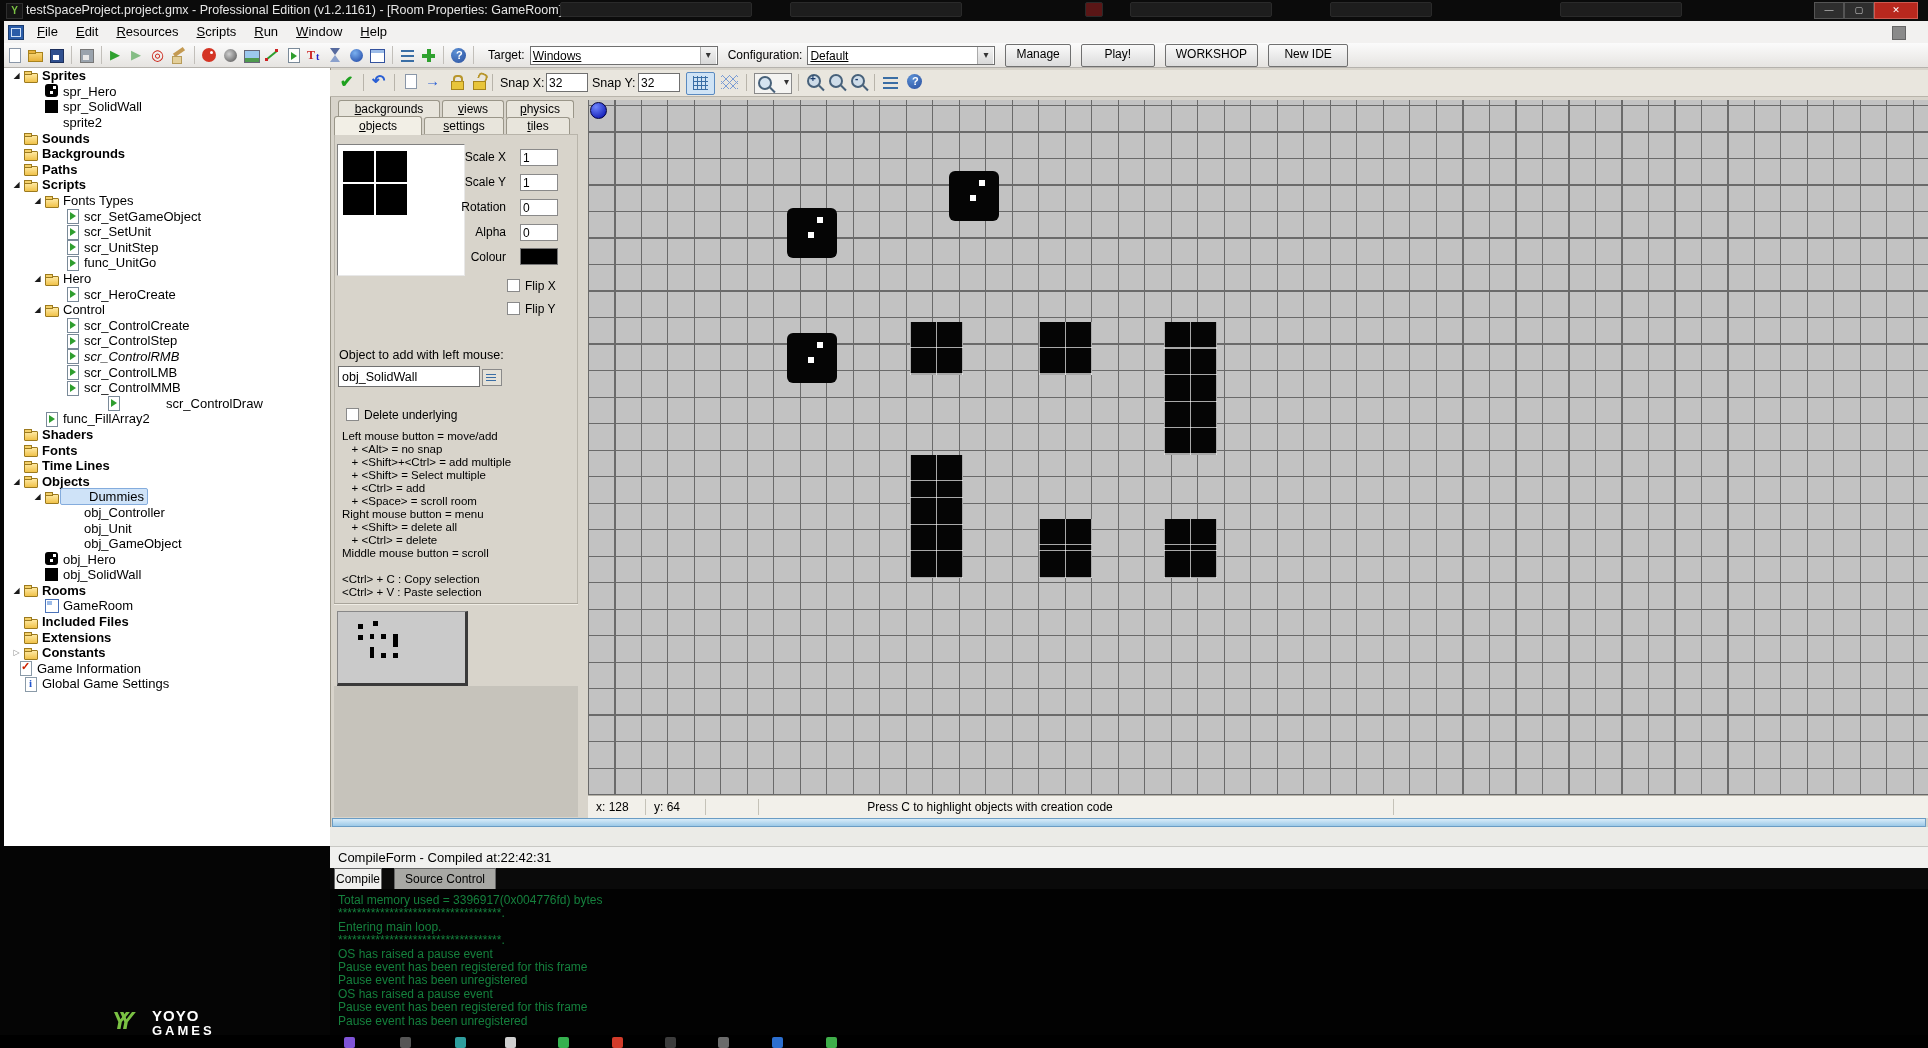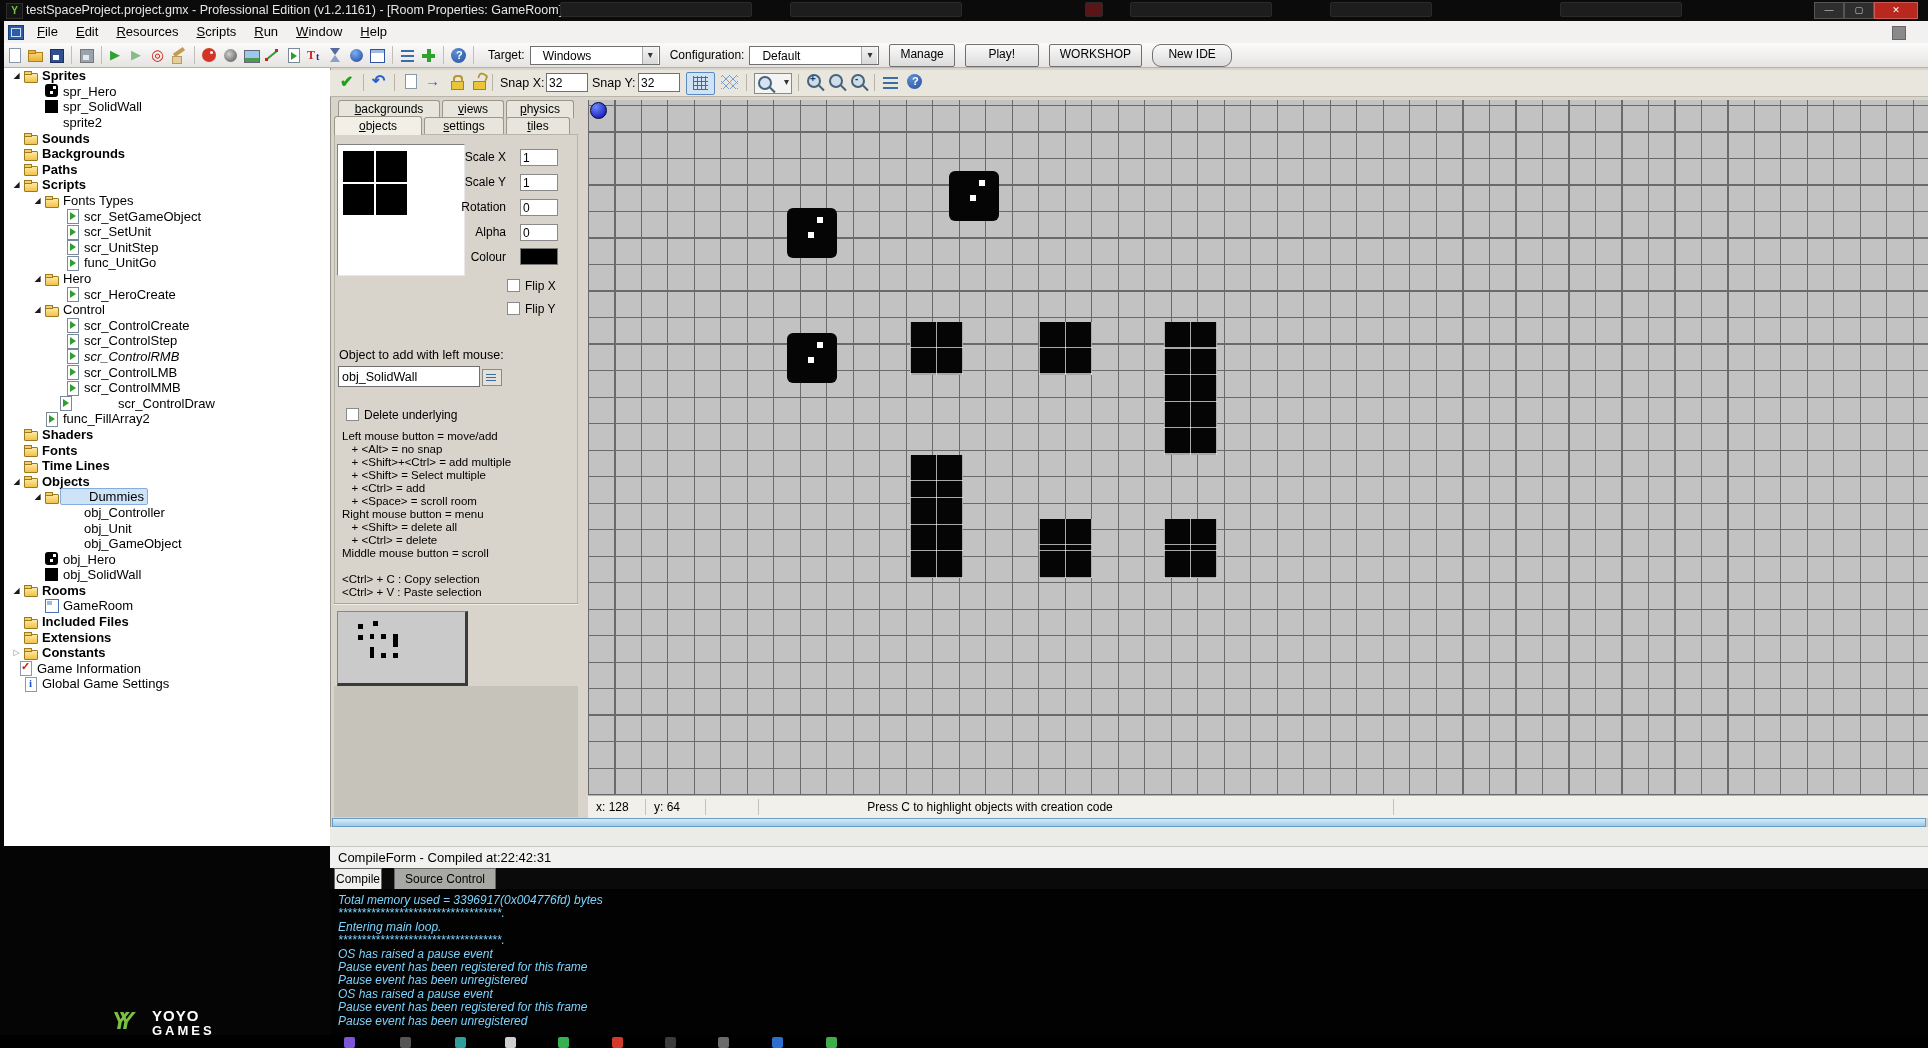--- a/index.html
+++ b/index.html
@@ -54,21 +54,21 @@
   .i-create-timeline::after{content:"";position:absolute;left:4px;top:9px;border-left:5px solid transparent;border-right:5px solid transparent;border-bottom:7px solid #8aa0cc;}
   .i-create-object::before{content:"";position:absolute;left:3px;top:3px;width:13px;height:13px;border-radius:50%;background:radial-gradient(circle at 5px 4px,#7ab0f0,#1a3f9e);}
   .i-create-room::before{content:"";position:absolute;left:2px;top:3px;width:13px;height:12px;background:#fff;border:1px solid #33529e;}
   .i-create-room::after{content:"";position:absolute;left:3px;top:4px;width:13px;height:3px;background:#9cbce8;}
   .i-instance-order::before{content:"";position:absolute;left:3px;top:3px;width:13px;height:13px;background:repeating-linear-gradient(0deg,#3a6ea5 0 2px,transparent 2px 5px);}
   .i-add-resource::before{content:"";position:absolute;left:3px;top:8px;width:13px;height:4px;background:#2fa12f;}
   .i-add-resource::after{content:"";position:absolute;left:7.5px;top:3.5px;width:4px;height:13px;background:#2fa12f;}
   .i-help::before{content:"";position:absolute;left:2px;top:2px;width:15px;height:15px;border-radius:50%;background:radial-gradient(circle at 5px 4px,#5a8fd4,#2a4f9e);}
   .i-help::after{content:"?";position:absolute;left:7px;top:3px;color:#fff;font:bold 11px "Liberation Sans",sans-serif;}
   .tb-label{font-size:12px;margin:0 5px 0 10px;flex:none;}
-  .dropdown{position:relative;width:130px;height:19px;background:#fff;border:1px solid #707070;font-size:12px;line-height:18px;padding-left:12px;box-sizing:border-box;flex:none;}
+  .dropdown{position:relative;width:188px;height:19px;background:#fff;border:1px solid #707070;font-size:12px;line-height:18px;padding-left:2px;box-sizing:border-box;flex:none;text-decoration:underline;}
   .dropdown::after{content:"▾";position:absolute;right:1px;top:0;width:15px;height:17px;background:linear-gradient(#f4f4f4,#d8d8d8);border-left:1px solid #aaa;text-align:center;font-size:10px;line-height:16px;color:#333;}
   .pushbtn{height:21px;background:linear-gradient(#fafafa,#dcdcdc);border:1px solid #707070;border-radius:2px;font-size:12px;text-align:center;line-height:19px;margin-left:10px;padding:0 10px;flex:none;}
 
   
   .leftedge{position:absolute;left:0;top:21px;width:4px;height:1027px;background:#050505;}
   .treepanel{position:absolute;left:4px;top:68px;width:326px;height:778px;background:#fff;overflow:hidden;}
   .trow{display:flex;align-items:center;height:15.6px;white-space:nowrap;}
   .exp{width:13px;flex:none;font-size:8px;text-align:center;color:#1a1a1a;}
   .exp.closed{color:#8a8a8a;}
   .ic{display:inline-block;width:16px;height:14px;position:relative;flex:none;}
@@ -151,21 +151,21 @@
   .bluestrip{position:absolute;left:332px;top:818px;width:1594px;height:9px;background:linear-gradient(#d8ecf9,#9cc9e8);border:1px solid #6a9cc4;box-sizing:border-box;}
   .gapstrip{position:absolute;left:330px;top:827px;width:1598px;height:19px;background:#ebebe7;}
 
   
   .cheader{position:absolute;left:330px;top:846px;width:1598px;height:22px;background:#f1f1ef;border-top:1px solid #c8c8c4;font-size:13px;line-height:22px;padding-left:8px;box-sizing:border-box;}
   .ctabs{position:absolute;left:330px;top:868px;width:1598px;height:21px;background:#0a0a0a;}
   .ctab{position:absolute;top:0;height:21px;font-size:12px;text-align:center;line-height:20px;border:1px solid #666;border-bottom:none;box-sizing:border-box;}
   .ctab.active{background:#efefed;}
   .ctab.idle{background:#a8a8a4;}
   .clog{position:absolute;left:330px;top:889px;width:1598px;height:159px;background:#020202;overflow:hidden;}
-  #log div{color:#7dd3fc;font-size:12px;height:13.4px;line-height:13.4px;white-space:pre;font-style:italic;}
+  #log div{color:#15803d;font-size:12px;height:13.4px;line-height:13.4px;white-space:pre;}
 
   
   .blackcorner{position:absolute;left:0;top:846px;width:330px;height:202px;background:#050505;}
   .yoyo-mark{position:absolute;left:112px;top:1007px;color:#7ac143;font:italic 900 24px "Liberation Sans",sans-serif;letter-spacing:-10px;}
   .yoyo-t1{position:absolute;left:152px;top:1007px;color:#fff;font:bold 15px "Liberation Sans",sans-serif;letter-spacing:1px;}
   .yoyo-t2{position:absolute;left:152px;top:1023px;color:#fff;font:bold 13px "Liberation Sans",sans-serif;letter-spacing:3px;}
 
   
   .taskbar{position:absolute;left:0;top:1035px;width:1928px;height:13px;background:#000;}
   .tbicon{position:absolute;top:2px;width:11px;height:11px;border-radius:2px;}
@@ -232,21 +232,21 @@
         <span class="tbi i-help"></span>
         <span class="tbsep"></span>
       </span>
     <span class="tb-label">Target:</span>
     <span class="dropdown">Windows</span>
     <span class="tb-label">Configuration:</span>
     <span class="dropdown">Default</span>
     <span class="pushbtn">Manage</span>
     <span class="pushbtn" style="min-width:52px;">Play!</span>
     <span class="pushbtn" style="min-width:62px;">WORKSHOP</span>
-    <span class="pushbtn" style="min-width:58px;border-radius:9px;">New IDE</span>
+    <span class="pushbtn" style="min-width:58px;">New IDE</span>
   </div>
 
   <div class="leftedge"></div>
   <div class="treepanel">
     <div id="tree">
         <div class="trow" style="padding-left: 6px;">
           <span class="exp">◢</span>
           <span class="ic ic-folder"></span>
           <span class="tlbl b">Sprites</span>
         </div>
@@ -343,21 +343,21 @@
         <div class="trow" style="padding-left: 48px;">
           <span class="exp"></span>
           <span class="ic ic-script"></span>
           <span class="tlbl">scr_ControlLMB</span>
         </div>
         <div class="trow" style="padding-left: 48px;">
           <span class="exp"></span>
           <span class="ic ic-script"></span>
           <span class="tlbl">scr_ControlMMB</span>
         </div>
-        <div class="trow" style=" gap: 41px;">
+        <div class="trow" style="padding-left: 48px; gap: 41px;">
           <span class="exp"></span>
           <span class="ic ic-script"></span>
           <span class="tlbl">scr_ControlDraw</span>
         </div>
         <div class="trow" style="padding-left: 27px;">
           <span class="exp"></span>
           <span class="ic ic-script"></span>
           <span class="tlbl">func_FillArray2</span>
         </div>
         <div class="trow" style="padding-left: 6px;">

